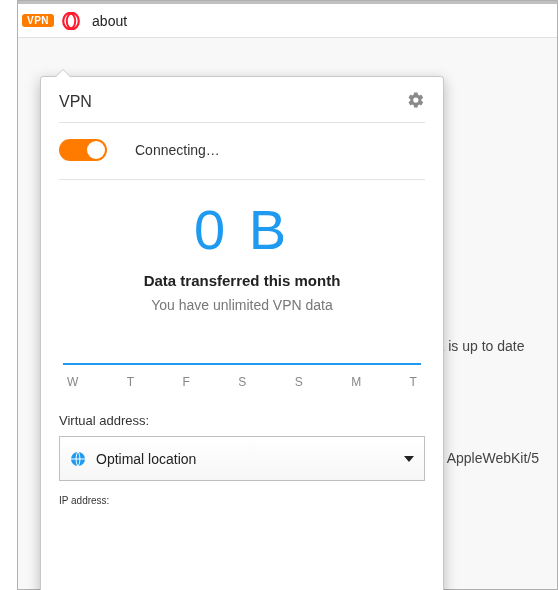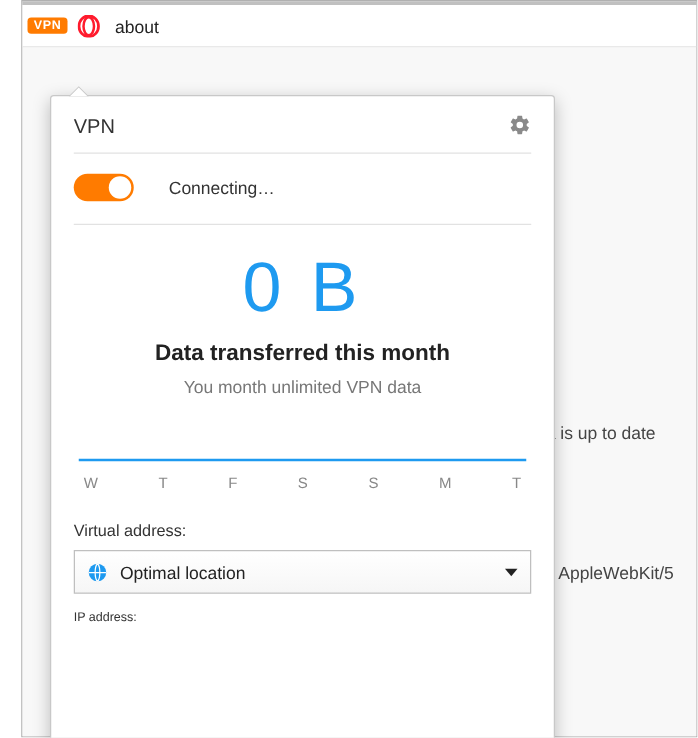--- a/index.html
+++ b/index.html
@@ -40,29 +40,29 @@
   .popup-title { font-size: 16px; color: #333; }
   .gear { cursor: pointer; color: #8a8a8a; }
 
   .status-row { display: flex; align-items: center; gap: 28px; padding: 16px 0 18px; border-bottom: 1px solid #e2e2e2; }
   .toggle { position: relative; width: 48px; height: 22px; background: #ff7b00; border-radius: 11px; cursor: pointer; }
   .toggle .knob { position: absolute; right: 2px; top: 2px; width: 18px; height: 18px; background: #fff; border-radius: 50%; }
   .status-text { font-size: 14px; color: #333; }
 
   .data-block { text-align: center; padding: 22px 0 2px; }
   .big-num { font-size: 56px; color: #1e9af0; font-weight: 300; letter-spacing: 4px; line-height: 1; }
-  .data-label { margin-top: 14px; font-size: 18px; font-weight: 700; color: #222; }
+  .data-label { margin-top: 14px; font-size: 15px; font-weight: 700; color: #222; }
   .data-sub { margin-top: 8px; font-size: 14px; color: #777; }
 
   .chart { margin-top: 48px; padding: 0 4px; }
   .baseline { height: 2px; background: #1e9af0; width: 100%; }
   .days { display: flex; justify-content: space-between; margin-top: 10px; font-size: 12px; color: #888; padding: 0 4px; }
 
   .loc-label { margin-top: 24px; font-size: 13px; color: #333; }
-  .loc-select { margin-top: 8px; border: 1px solid #bfbfbf; height: 35px; display: flex; align-items: center; padding: 0 10px; gap: 10px; cursor: pointer; background: linear-gradient(#fff,#f6f6f6); }
+  .loc-select { margin-top: 8px; border: 1px solid #bfbfbf; height: 45px; display: flex; align-items: center; padding: 0 10px; gap: 10px; cursor: pointer; background: linear-gradient(#fff,#f6f6f6); }
   .globe { width: 16px; height: 16px; flex: 0 0 16px; }
   .loc-text { flex: 1; font-size: 14px; color: #222; }
   .caret { width: 0; height: 0; border-left: 5px solid transparent; border-right: 5px solid transparent; border-top: 6px solid #222; }
 
   .ip-row { margin-top: 14px; font-size: 10px; color: #333; }
 </style>
 </head>
 <body>
 
 <div class="window">
@@ -100,21 +100,21 @@
       <div class="status-row">
         <div class="toggle">
             <div class="knob"></div>
           </div>
         <div class="status-text">Connecting…</div>
       </div>
 
       <div class="data-block">
         <div class="big-num">0 B</div>
         <div class="data-label">Data transferred this month</div>
-        <div class="data-sub">You month unlimited VPN data</div>
+        <div class="data-sub">You have unlimited VPN data</div>
       </div>
 
       <div class="chart">
         <div class="baseline"></div>
         <div class="days">
           <span>W</span>
           <span>T</span>
           <span>F</span>
           <span>S</span>
           <span>S</span>

